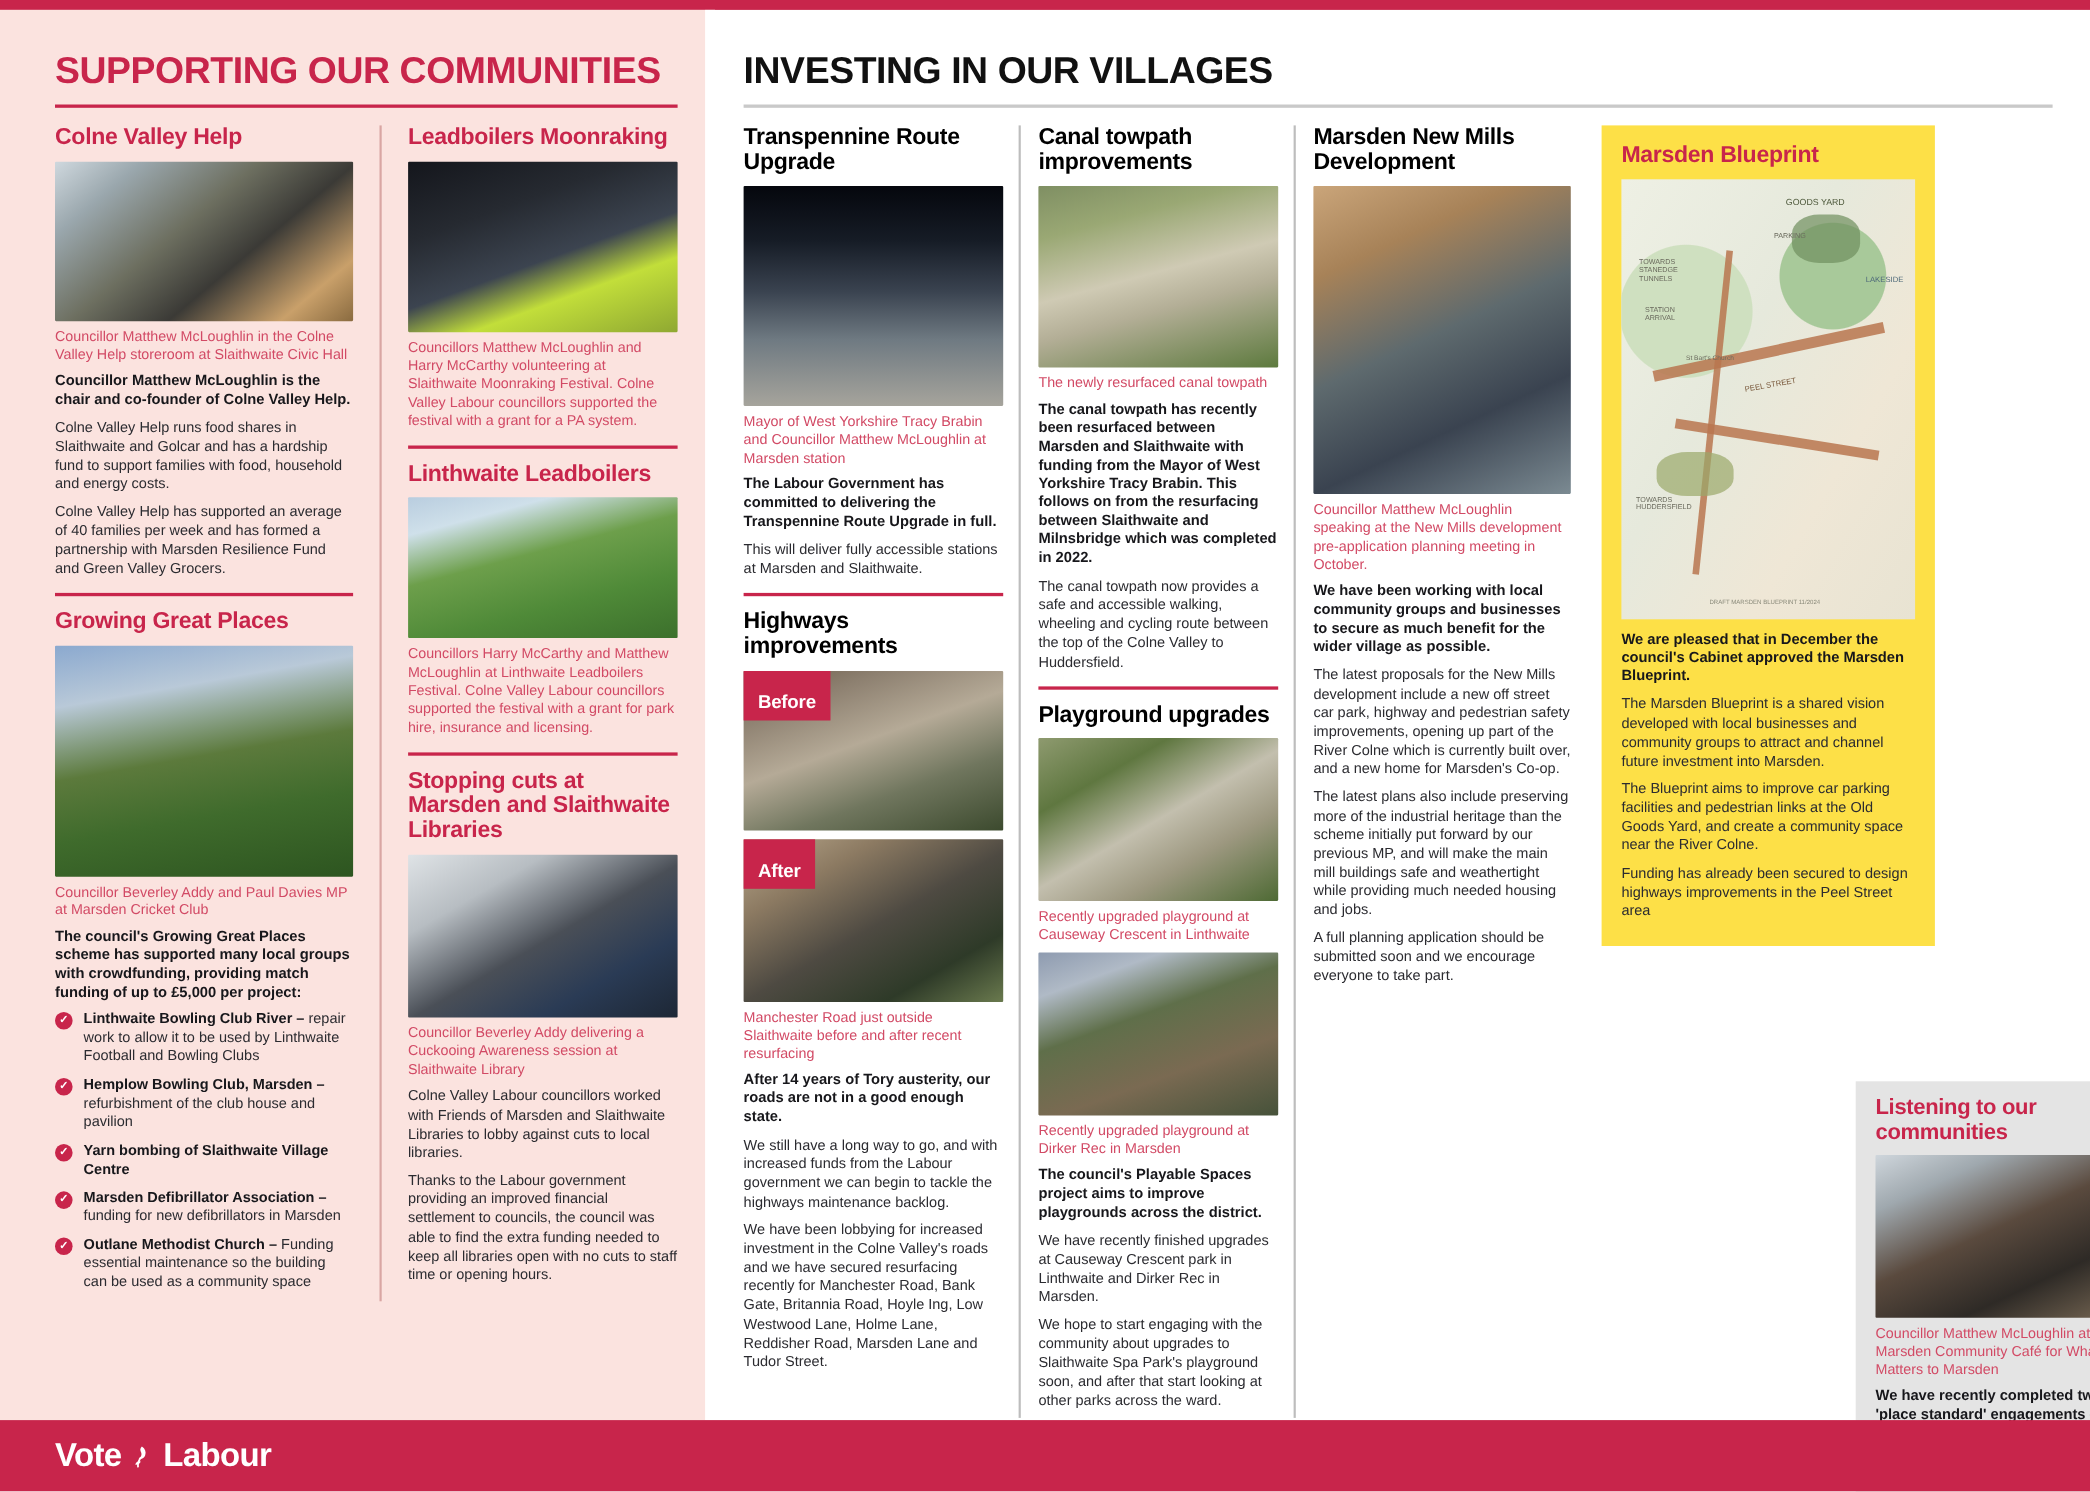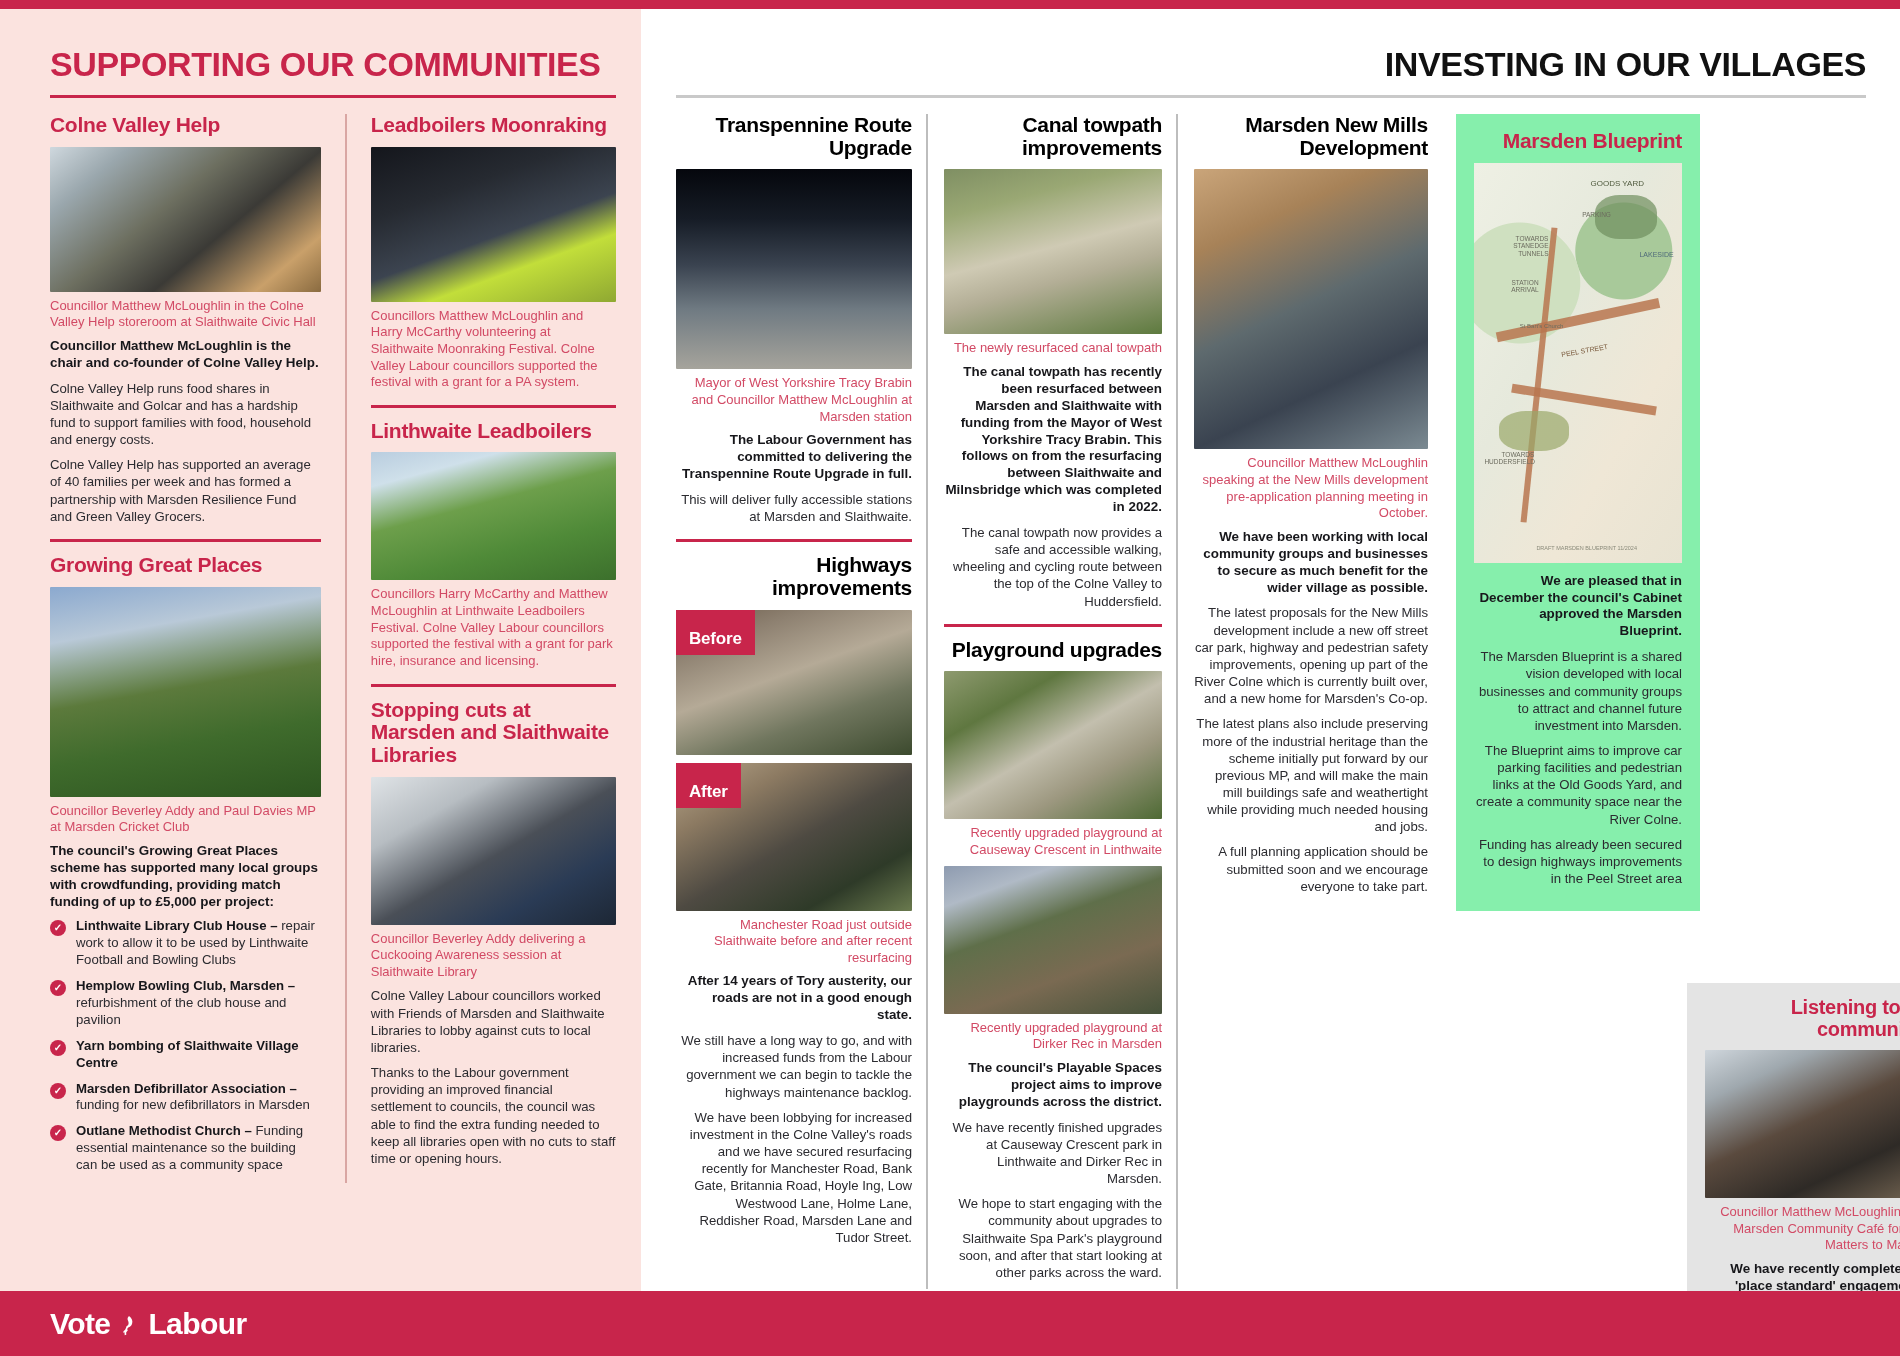--- a/index.html
+++ b/index.html
@@ -145,43 +145,42 @@
     line-height: 16px;
     text-align: center;
     font-weight: 700;
   }
 
   
   .white-area {
     flex: 1;
     padding: 38px 34px 0 26px;
     position: relative;
-    text-align: right;
   }
 
   .wcols {
     display: flex;
     margin-top: 16px;
   }
   .wcol {
     width: 250px;
     padding-right: 14px;
   }
   .wcol + .wcol {
     padding-left: 16px;
     border-left: 2px solid #bdbdbd;
   }
   .wcol.nborder { border-left: none; }
 
   .wcol h2.sec { color: #000000; }
 
   .pink-box {
-    background: #86efac;
+    background: #fde047;
     padding: 16px 18px 16px 18px;
-    width: 244px;
+    width: 303px;
     margin-left: 14px;
   }
 
   .badge {
     position: absolute;
     top: 0; left: 0;
     background: #c8254b;
     color: #fff;
     font-size: 17px;
     font-weight: 800;
@@ -293,21 +292,21 @@
         <div class="hr-sec"></div>
 
         <h2 class="sec">Growing Great Places</h2>
         <div class="photo ph3" style="height:210px"></div>
         <div class="caption">Councillor Beverley Addy and Paul Davies MP at Marsden Cricket Club</div>
         <p class="lead">The council's Growing Great Places scheme has supported many local groups with crowdfunding, providing match funding of up to £5,000 per project:</p>
 
         <ul class="ticks">
           <li>
             <span class="tick">✓</span>
-            <b>Linthwaite Library Club House –</b><span> repair work to allow it to be used by Linthwaite Football and Bowling Clubs</span>
+            <b>Linthwaite Bowling Club River –</b><span> repair work to allow it to be used by Linthwaite Football and Bowling Clubs</span>
           </li>
           <li>
             <span class="tick">✓</span>
             <b>Hemplow Bowling Club, Marsden –</b><span> refurbishment of the club house and pavilion</span>
           </li>
           <li>
             <span class="tick">✓</span>
             <b>Yarn bombing of Slaithwaite Village Centre</b><span></span>
           </li>
           <li>

